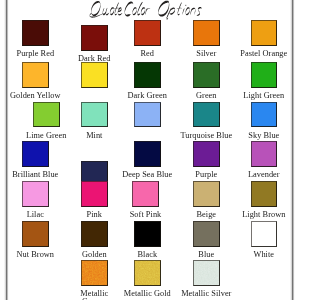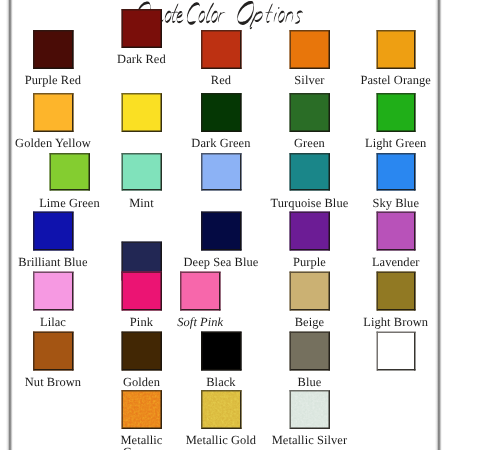--- a/index.html
+++ b/index.html
@@ -66,21 +66,21 @@
 <path d="M182.3 11.0L182.7 10.5L183.0 10.2L183.3 9.9L183.7 9.7L183.9 9.5L184.1 9.4L184.3 9.4L184.4 9.3L184.5 9.2L184.7 9.1L185.0 9.1L185.2 9.2L185.5 9.5L185.7 9.7L185.8 10.1L185.8 10.5L185.8 10.9L185.8 11.3L185.8 11.7L185.8 12.1L185.8 12.6L185.8 13.1L185.8 13.5L185.8 14.0L185.9 14.5L186.0 14.9L186.0 14.9L186.0 14.5L186.0 14.0L186.0 13.5L186.1 13.1L186.1 12.6L186.2 12.2L186.2 11.7L186.2 11.3L186.1 10.8L186.1 10.4L186.0 10.0L185.8 9.7L185.7 9.3L185.6 9.0L185.4 8.6L185.1 8.3L184.7 8.0L184.3 7.9L183.8 8.0L183.4 8.2L183.1 8.5L182.8 8.9L182.6 9.4L182.5 9.9L182.3 10.4L182.3 11.0Z"></path>
 <path d="M191.7 9.0L191.5 8.6L191.3 8.3L191.0 7.9L190.7 7.6L190.4 7.4L190.0 7.3L189.5 7.3L189.1 7.4L188.8 7.6L188.5 7.8L188.3 8.2L188.1 8.6L188.1 9.0L188.1 9.4L188.2 9.7L188.4 10.0L188.4 10.3L188.6 10.6L188.7 10.9L188.9 11.2L189.1 11.5L189.4 11.8L189.6 12.0L189.8 12.3L190.0 12.5L190.2 12.8L190.4 13.0L190.3 13.4L190.2 13.7L190.0 13.9L189.8 14.1L189.6 14.2L189.4 14.4L189.2 14.6L189.0 14.7L188.8 14.9L188.5 15.0L188.2 15.2L187.8 15.3L187.8 15.3L188.1 15.6L188.6 15.8L189.0 15.8L189.5 15.8L189.9 15.6L190.3 15.4L190.5 15.0L190.7 14.6L190.8 14.2L190.7 13.7L190.7 13.4L190.5 13.0L190.4 12.6L190.3 12.3L190.1 12.0L189.9 11.8L189.7 11.5L189.5 11.2L189.2 11.0L189.0 10.7L188.8 10.5L188.6 10.3L188.5 10.0L188.5 9.7L188.6 9.4L188.8 9.2L189.0 9.1L189.2 9.0L189.4 8.9L189.5 8.9L189.7 8.8L189.8 8.8L190.0 8.7L190.1 8.7L190.4 8.6L190.7 8.6L191.0 8.6L191.3 8.8L191.7 9.0Z"></path>
 </g>
       </svg>
 </div>
   <div id="grid">
       <div class="cell" style="left: 6.8px; top: 19.9px;">
         <div class="sw" style="background: rgb(74, 12, 6);"></div>
         <div class="lbl">Purple Red</div>
       </div>
-      <div class="cell" style="left: 65.8px; top: 6px;">
+      <div class="cell" style="left: 65.8px; top: 25px;">
         <div class="sw" style="background: rgb(122, 14, 10);"></div>
         <div class="lbl">Dark Red</div>
       </div>
       <div class="cell" style="left: 118.8px; top: 19.9px;">
         <div class="sw" style="background: rgb(189, 49, 18);"></div>
         <div class="lbl">Red</div>
       </div>
       <div class="cell" style="left: 177.8px; top: 19.9px;">
         <div class="sw" style="background: rgb(232, 118, 11);"></div>
         <div class="lbl">Silver</div>
@@ -148,21 +148,21 @@
         <div class="lbl">Lavender</div>
       </div>
       <div class="cell" style="left: 6.8px; top: 181.2px;">
         <div class="sw" style="background: rgb(246, 153, 226);"></div>
         <div class="lbl">Lilac</div>
       </div>
       <div class="cell" style="left: 65.8px; top: 181.2px;">
         <div class="sw" style="background: rgb(235, 20, 115);"></div>
         <div class="lbl">Pink</div>
       </div>
-      <div class="cell" style="left: 105px; top: 181.2px; font-style: italic;">
+      <div class="cell" style="left: 117px; top: 181.2px;">
         <div class="sw" style="background: rgb(247, 103, 171);"></div>
         <div class="lbl">Soft Pink</div>
       </div>
       <div class="cell" style="left: 177.8px; top: 181.2px;">
         <div class="sw" style="background: rgb(203, 177, 115);"></div>
         <div class="lbl">Beige</div>
       </div>
       <div class="cell" style="left: 235.3px; top: 181.2px;">
         <div class="sw" style="background: rgb(145, 121, 35);"></div>
         <div class="lbl">Light Brown</div>
@@ -178,20 +178,21 @@
       <div class="cell" style="left: 118.8px; top: 221px;">
         <div class="sw" style="background: rgb(0, 0, 0);"></div>
         <div class="lbl">Black</div>
       </div>
       <div class="cell" style="left: 177.8px; top: 221px;">
         <div class="sw" style="background: rgb(117, 112, 94);"></div>
         <div class="lbl">Blue</div>
       </div>
       <div class="cell" style="left: 235.3px; top: 221px;">
         <div class="sw" style="background: rgb(255, 255, 255);"></div>
+        <div class="lbl">White</div>
       </div>
       <div class="cell" style="left: 65.8px; top: 259.8px;">
         <div class="sw metallic" style="background: rgb(232, 122, 26);">
           <svg xmlns="http://www.w3.org/2000/svg" width="26" height="25">
             <filter id="nz30">
               <feTurbulence type="fractalNoise" baseFrequency="0.70" numOctaves="4" seed="213" result="n"></feTurbulence>
               <feColorMatrix type="saturate" values="0"></feColorMatrix>
               <feComponentTransfer>
                 <feFuncA type="linear" slope="0.60" intercept="0"></feFuncA>
               </feComponentTransfer>

